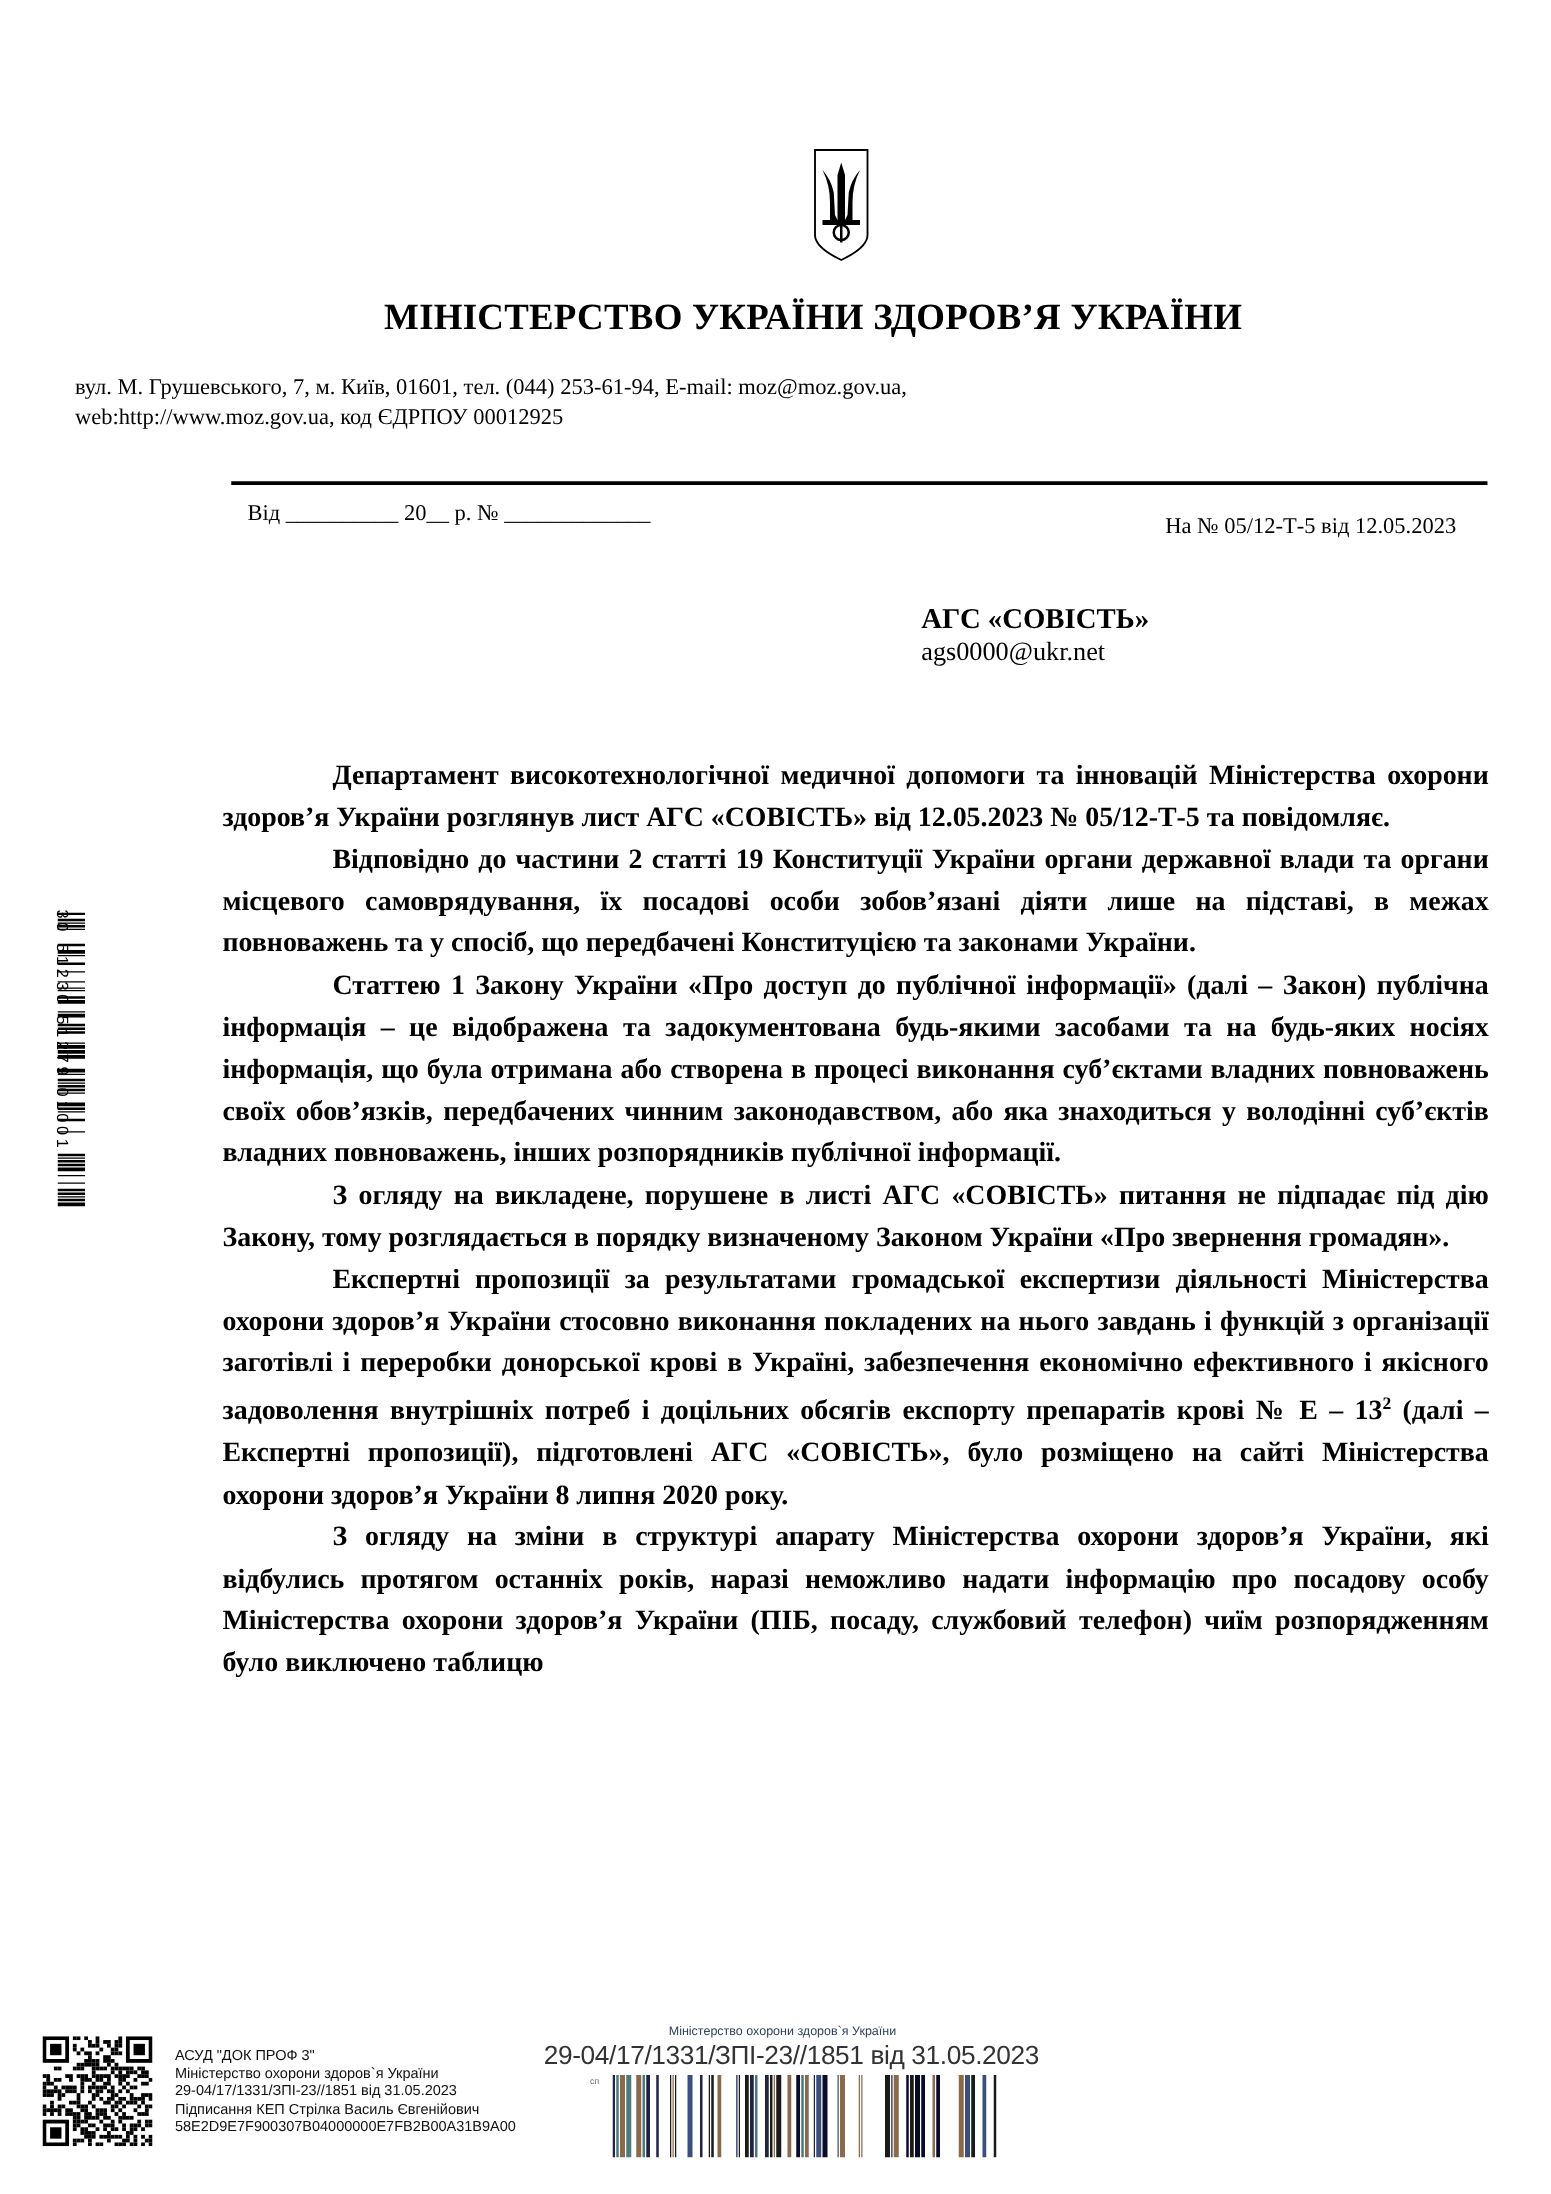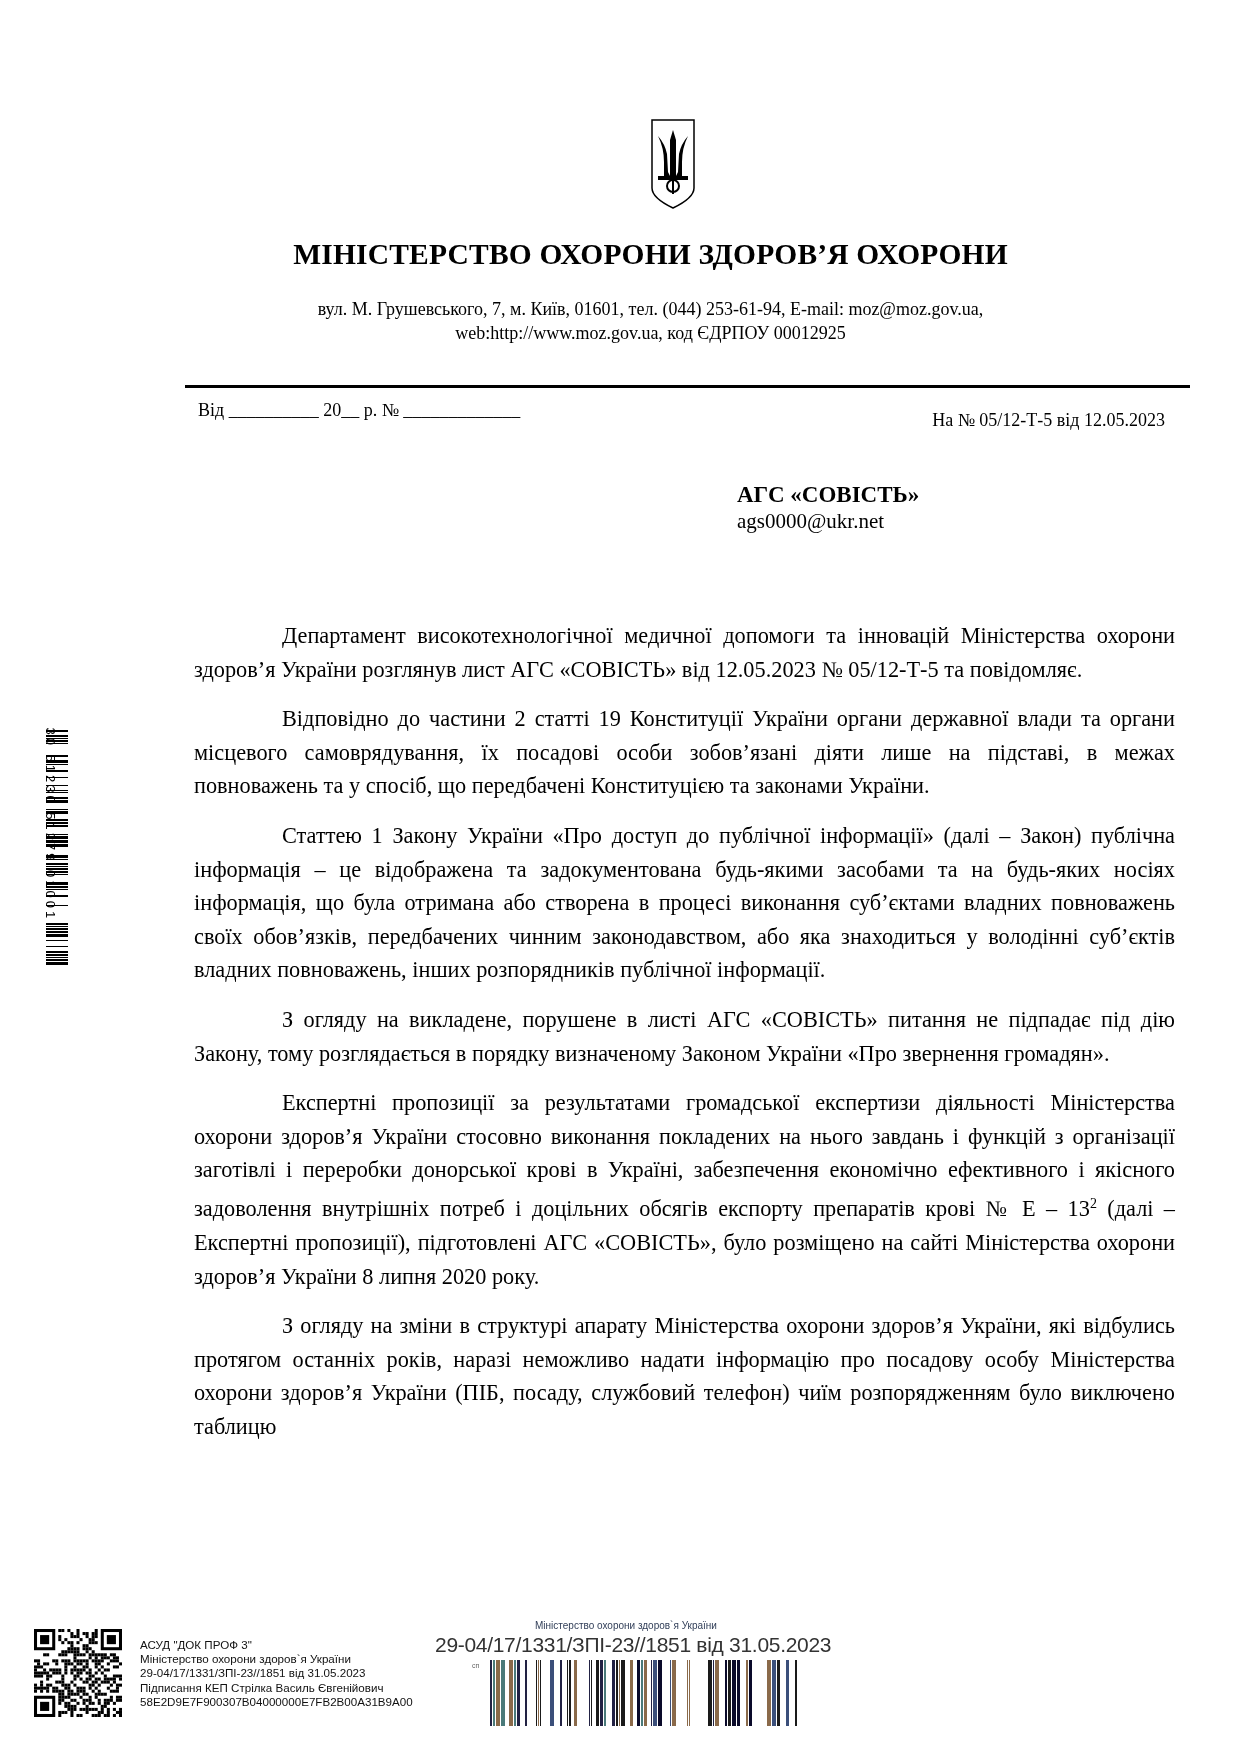--- a/index.html
+++ b/index.html
@@ -2,29 +2,29 @@
 <html><head>
 <meta charset="utf-8">
 <style>
   html, body { margin: 0; padding: 0; background: #ffffff; }
   body { width: 1241px; height: 1755px; position: relative; overflow: hidden;
          font-family: "Liberation Serif", "DejaVu Serif", serif; color: #000; }
   .abs { position: absolute; }
   .emblem { left: 650px; top: 118px; width: 46px; height: 92px; }
   .title { left: 0; width: 1241px; top: 238px; text-align: center; font-weight: bold;
            font-size: 29.5px; letter-spacing: 0.2px; padding-left: 60px; box-sizing: border-box; }
-  .contacts { left: 0; width: 1241px; top: 297px; text-align: center; font-size: 18px; line-height: 24px;
+  .contacts { left: 0; width: 1241px; top: 297px; text-align: left; font-size: 18px; line-height: 24px;
               padding-left: 60px; box-sizing: border-box; }
   .rule { left: 185px; top: 385px; width: 1005px; height: 3px; background: #000; }
   .outgoing { left: 198px; top: 400px; font-size: 18px; }
   .incoming { right: 76px; top: 410px; font-size: 18px; }
   .addressee { left: 737px; top: 481px; font-size: 21px; line-height: 27px; font-family: Liberation Serif, serif; }
   .addressee .name { font-weight: bold; font-size: 23px; }
   .body { left: 178px; top: 603px; width: 1013px; font-size: 22.3px; line-height: 33.6px; }
-  .body p { margin: 16px; text-align: justify; text-indent: 88px; }
+  .body p { margin: 0; text-align: justify; text-indent: 88px; font-weight: bold; }
   .side-barcode { left: 30px; top: 730px; width: 40px; height: 240px; }
   .side-num { font-family: "Liberation Sans", "DejaVu Sans", sans-serif; font-size: 13px; }
   .qr { left: 34px; top: 1629px; width: 88px; height: 88px; }
   .stamp { left: 140px; top: 1638px; font-family: "Liberation Sans", "DejaVu Sans", sans-serif;
            font-size: 11.6px; line-height: 14.2px; color: #111; }
   .reg-caption { left: 535px; top: 1620px; font-family: "Liberation Sans", "DejaVu Sans", sans-serif;
                  font-size: 10px; color: #33405a; }
   .reg-number { left: 435px; top: 1633px; font-family: "Liberation Sans", "DejaVu Sans", sans-serif;
                 font-size: 21px; color: #333; letter-spacing: -0.3px; }
   .reg-barcode { left: 490px; top: 1660px; width: 310px; height: 66px; }
@@ -36,21 +36,21 @@
 <svg class="abs emblem" viewBox="0 0 46 92">
   <path d="M2 2 H44 V70 Q44 80 23 90 Q2 80 2 70 Z" fill="none" stroke="#000" stroke-width="1.5"></path>
   <path d="M23 12 L26 22 L26 58 L23 64 L20 58 L20 22 Z" fill="#000"></path>
   <path d="M8 18 Q14 30 14 44 L14 58 L20 58 L18 54 L17 36 Q15 26 8 18 Z" fill="#000"></path>
   <path d="M38 18 Q32 30 32 44 L32 58 L26 58 L28 54 L29 36 Q31 26 38 18 Z" fill="#000"></path>
   <path d="M8 58 H38 V62 H8 Z" fill="#000"></path>
   <circle cx="23" cy="68" r="6" fill="none" stroke="#000" stroke-width="2"></circle>
   <path d="M23 60 L23 76" stroke="#000" stroke-width="2"></path>
 </svg>
 
-<div class="abs title">МІНІСТЕРСТВО ОХОРОНИ ЗДОРОВ’Я ОХОРОНИ</div>
+<div class="abs title">МІНІСТЕРСТВО УКРАЇНИ ЗДОРОВ’Я УКРАЇНИ</div>
 <div class="abs contacts">
   <div>вул. М. Грушевського, 7, м. Київ, 01601, тел. (044) 253-61-94, E-mail: moz@moz.gov.ua,</div>
   <div>web:http://www.moz.gov.ua, код ЄДРПОУ 00012925</div>
 </div>
 <div class="abs rule"></div>
 
 <div class="abs outgoing">Від __________ 20__ р. № _____________</div>
 <div class="abs incoming">На № 05/12-Т-5 від 12.05.2023</div>
 
 <div class="abs addressee">

